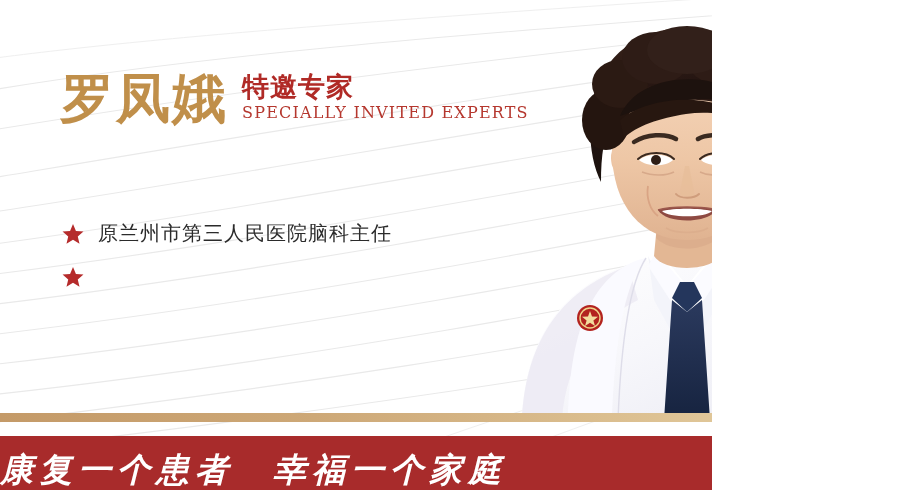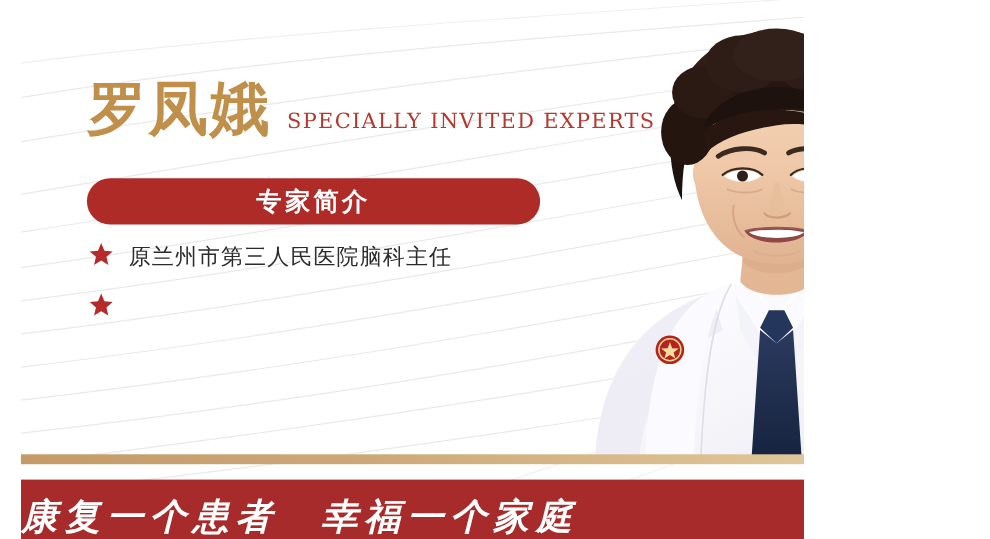--- a/index.html
+++ b/index.html
@@ -4,21 +4,20 @@
 <style>
   html,body{margin:0;padding:0;}
   body{
     width:900px;height:490px;overflow:hidden;
     font-family:"DejaVu Sans","Liberation Sans",sans-serif;
     background:#ffffff;
   }
   .banner{
     position:relative;width:712px;height:490px;overflow:hidden;
     background:#ffffff;
-    margin-left:19px;
   }
   
   .swooshes{position:absolute;inset:0;width:900px;height:490px;pointer-events:none;}
   
   .left-col{
     position:absolute;left:0;top:0;width:600px;height:413px;
   }
   .name-row{
     position:absolute;left:60px;top:72px;
     display:flex;align-items:flex-end;
@@ -33,40 +32,40 @@
   .title-block{
     margin-left:14px;padding-bottom:4px;
   }
   .title-cn{
     font-family:"DejaVu Sans","Liberation Sans",sans-serif;
     font-size:27px;font-weight:bold;color:#B02A26;
     letter-spacing:1px;line-height:1.05;white-space:nowrap;
   }
   .title-en{
     font-family:"DejaVu Serif","Liberation Serif",serif;
-    font-size:19px;color:#B5372E;letter-spacing:1.2px;
+    font-size:16px;color:#B5372E;letter-spacing:1.2px;
     line-height:1.15;white-space:nowrap;margin-top:2px;
   }
   
   .pill{
     position:absolute;left:60px;top:162px;
     width:412px;height:42px;border-radius:21px;
     background:#AE2B27;
     display:flex;align-items:center;justify-content:center;
   }
   .pill-text{
     color:#ffffff;font-size:23px;font-weight:bold;letter-spacing:3px;
     font-family:"DejaVu Sans","Liberation Sans",sans-serif;
   }
   
   .bullets{
     position:absolute;left:62px;top:220px;
     display:flex;flex-direction:column;gap:19px;
   }
-  .bullet-item{display:flex;align-items:flex-start;}
+  .bullet-item{display:flex;align-items:center;}
   .star{
     width:22px;height:22px;flex:0 0 22px;margin-right:14px;
     display:inline-block;
   }
   .bullet-text{
     font-size:20px;color:#2b2b2b;letter-spacing:1px;
     font-family:"DejaVu Sans","Liberation Sans",sans-serif;
     white-space:nowrap;
   }
   
@@ -116,27 +115,25 @@
       <path d="M420,490 C560,430 720,372 900,336"></path>
       <path d="M300,490 C470,424 680,356 900,302"></path>
     </g>
   </svg>
 
   <div class="left-col">
 
     <div class="name-row">
       <div class="doctor-name">罗凤娥</div>
       <div class="title-block">
+        <div class="title-cn">特邀专家</div>
         <div class="title-en">SPECIALLY INVITED EXPERTS</div>
       </div>
     </div>
 
-    <div class="pill">
-      <span class="pill-text">专家简介</span>
-    </div>
 
     <div class="bullets">
 
       <div class="bullet-item">
         <svg class="star" viewBox="0 0 24 24">
           <polygon points="12,1 15.2,8.6 23.4,9.3 17.2,14.7 19.1,22.7 12,18.4 4.9,22.7 6.8,14.7 0.6,9.3 8.8,8.6" fill="#B52B2B"></polygon>
         </svg>
         <span class="bullet-text">原兰州市第三人民医院脑科主任</span>
       </div>
 

